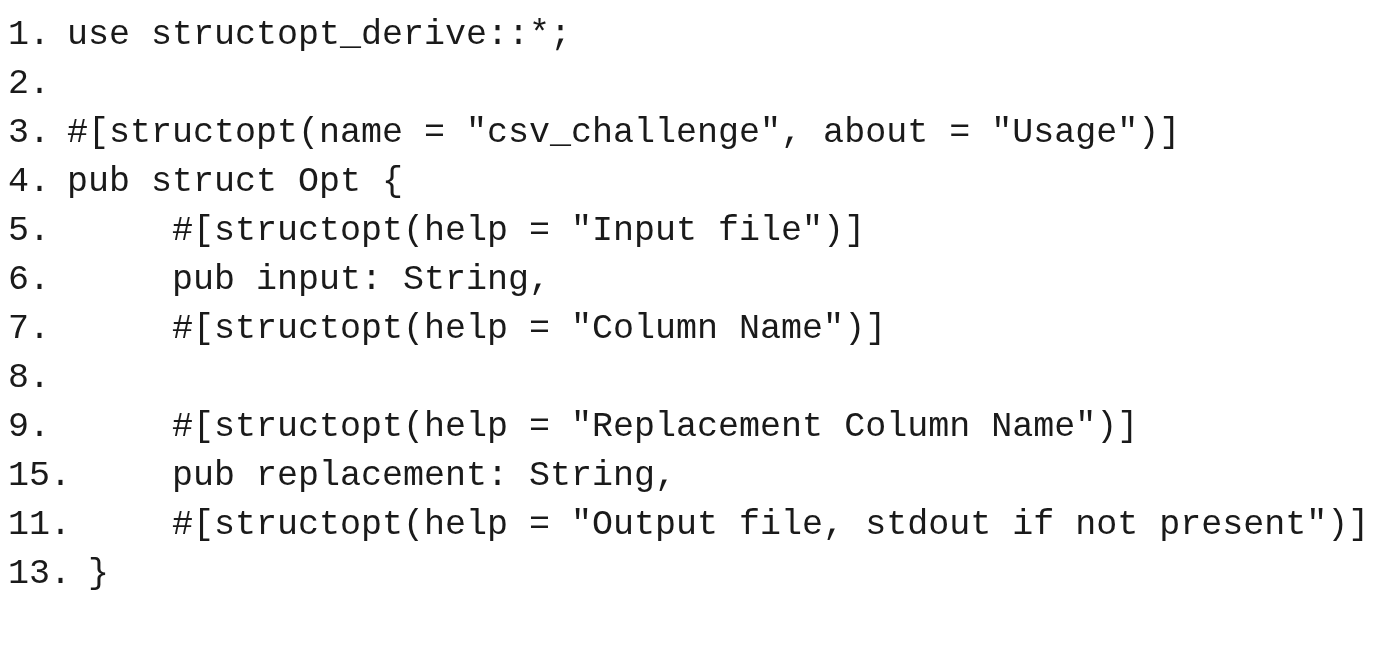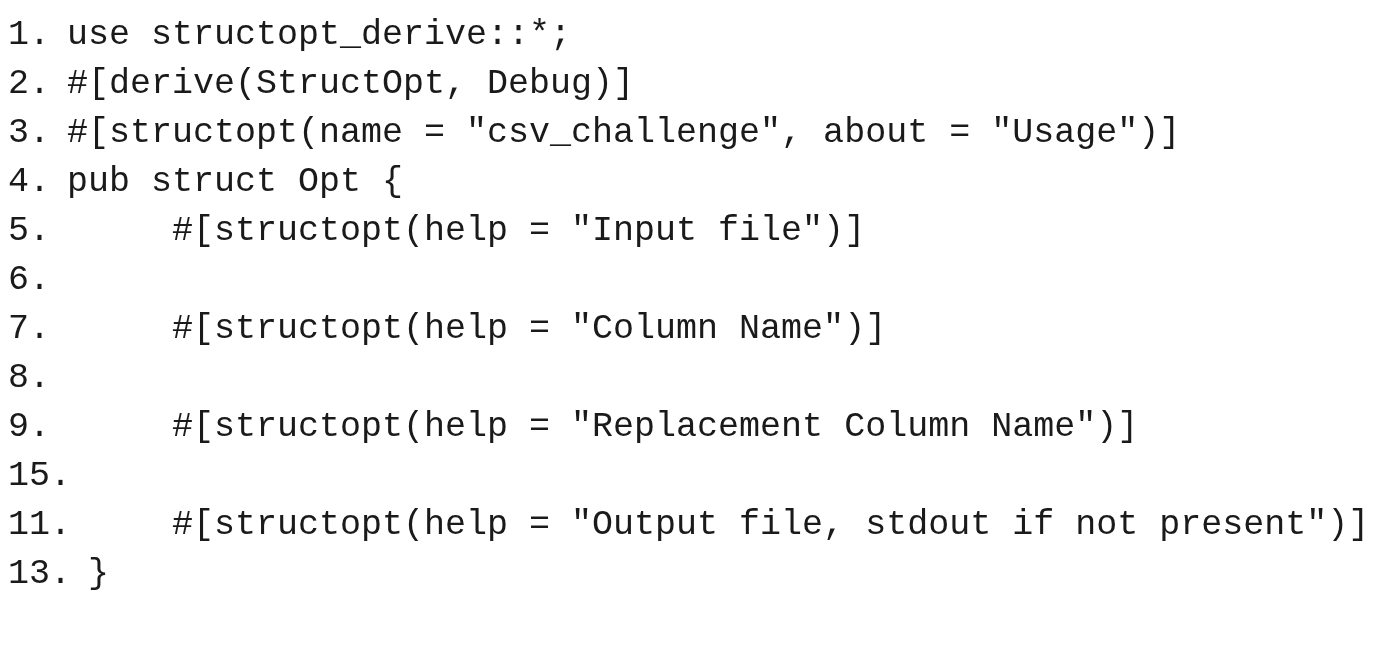--- a/index.html
+++ b/index.html
@@ -44,58 +44,59 @@
 <body style="background: rgb(255, 255, 255);">
 
 <div class="code-listing" style="color: rgb(26, 26, 26);">
   <div class="code-line">
     <span class="line-number">1.</span>
     <span class="code-text">use structopt_derive::*;</span>
   </div>
 
   <div class="code-line">
     <span class="line-number">2.</span>
-    <span class="code-text">#[derive(StructOpt, Debug)]</span>
   </div>
 
   <div class="code-line">
     <span class="line-number">3.</span>
     <span class="code-text">#[structopt(name = "csv_challenge", about = "Usage")]</span>
   </div>
 
   <div class="code-line">
     <span class="line-number">4.</span>
     <span class="code-text">pub struct Opt {</span>
   </div>
 
   <div class="code-line">
     <span class="line-number">5.</span>
     <span class="code-text">     #[structopt(help = "Input file")]</span>
   </div>
 
   <div class="code-line">
     <span class="line-number">6.</span>
+    <span class="code-text">     pub input: String,</span>
   </div>
 
   <div class="code-line">
     <span class="line-number">7.</span>
     <span class="code-text">     #[structopt(help = "Column Name")]</span>
   </div>
 
   <div class="code-line">
     <span class="line-number">8.</span>
   </div>
 
   <div class="code-line">
     <span class="line-number">9.</span>
     <span class="code-text">     #[structopt(help = "Replacement Column Name")]</span>
   </div>
 
   <div class="code-line">
     <span class="line-number">15.</span>
+    <span class="code-text">     pub replacement: String,</span>
   </div>
 
   <div class="code-line">
     <span class="line-number">11.</span>
     <span class="code-text">     #[structopt(help = "Output file, stdout if not present")]</span>
   </div>
 
 
   <div class="code-line">
     <span class="line-number">13.</span>

